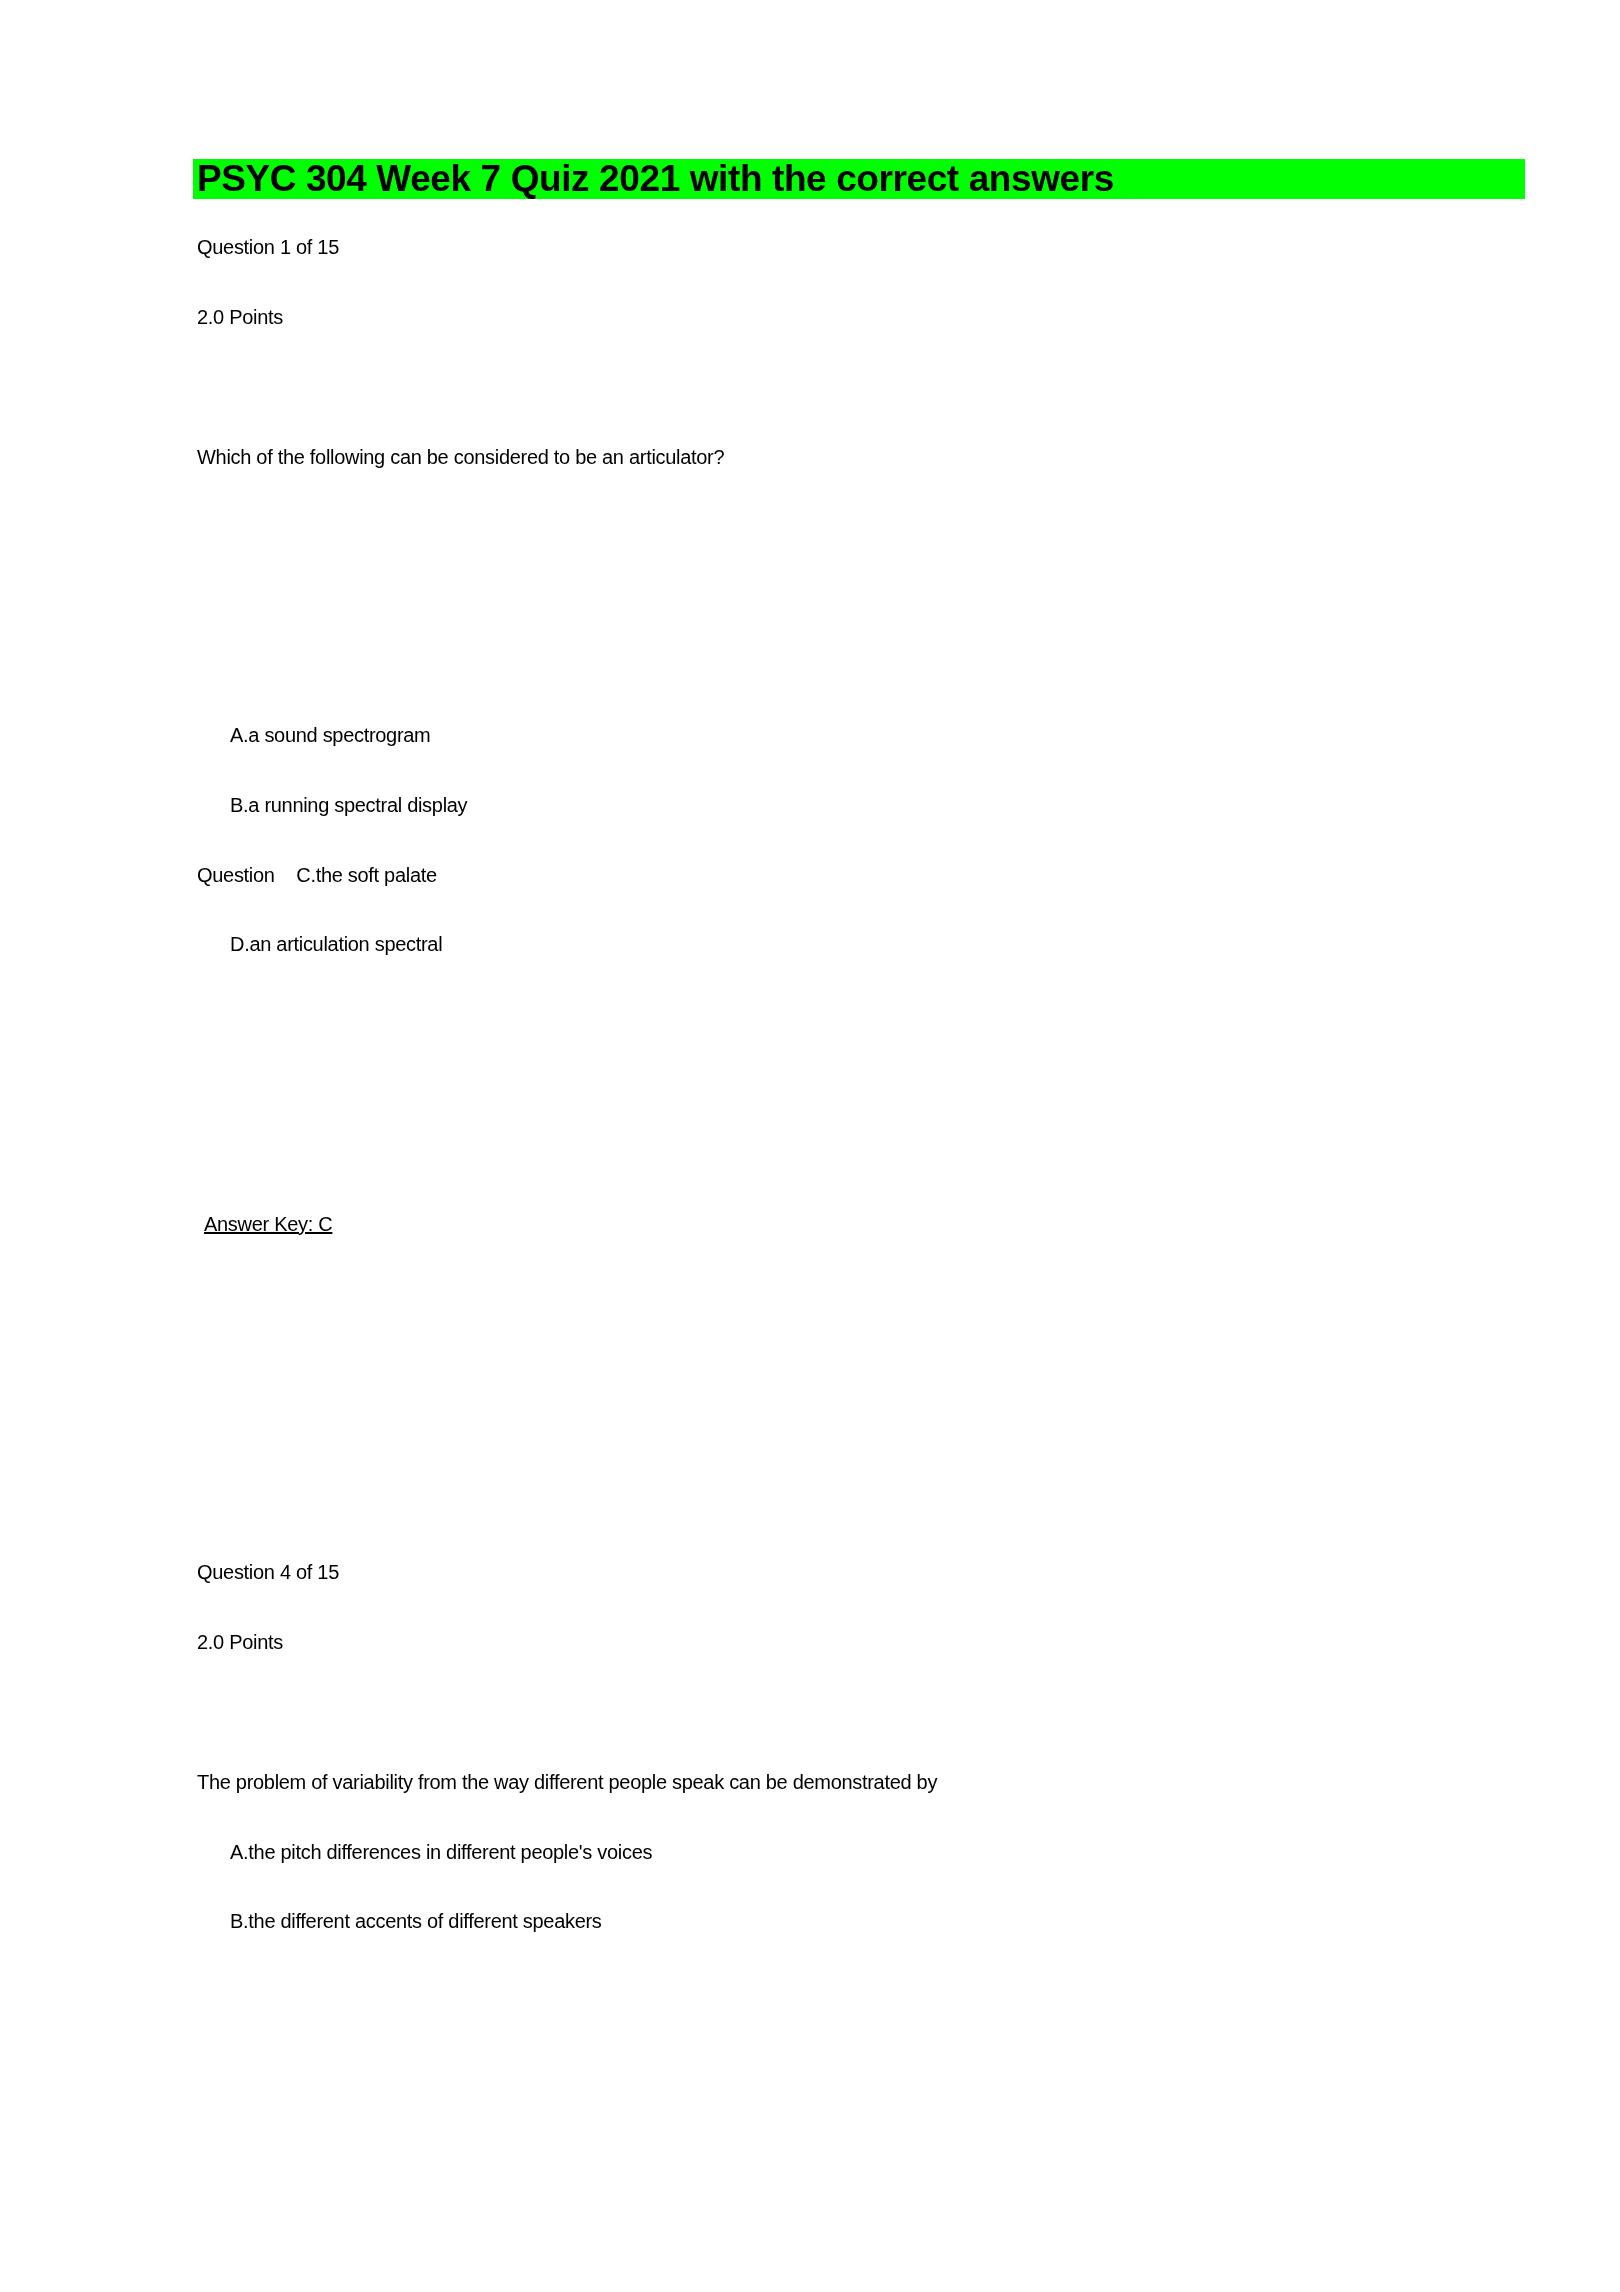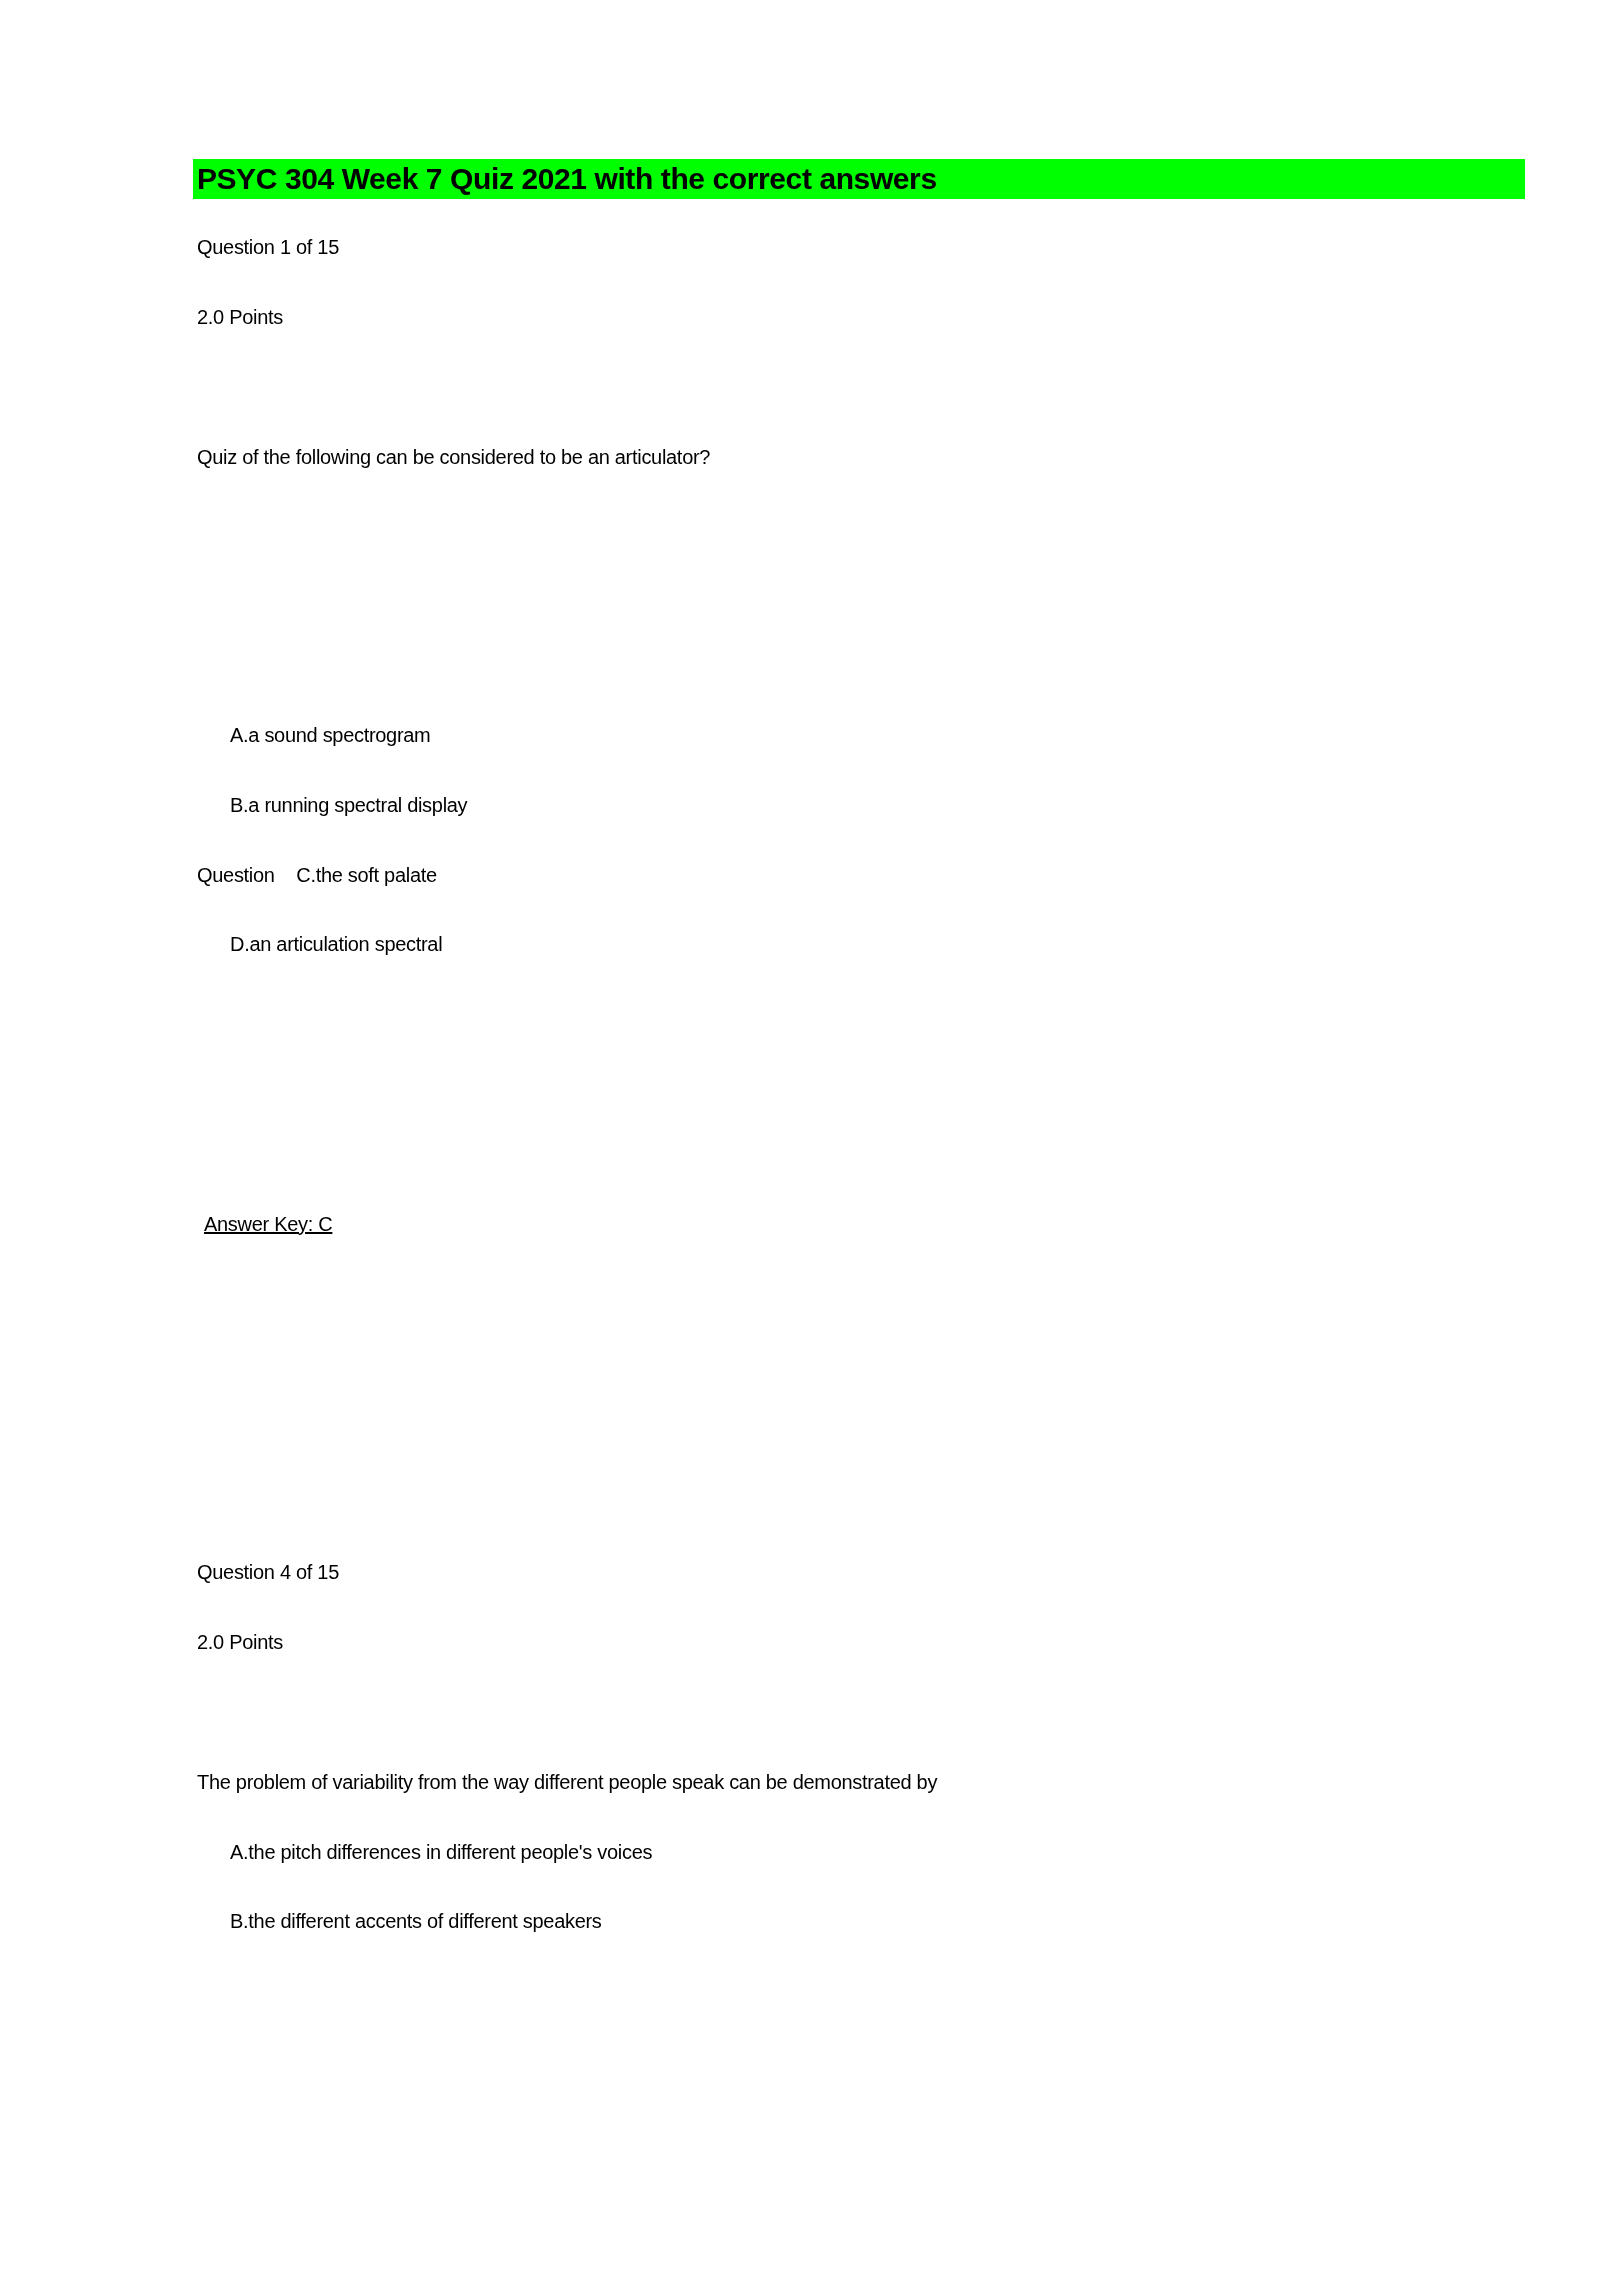--- a/index.html
+++ b/index.html
@@ -3,34 +3,34 @@
 <meta charset="utf-8">
 <style>
   html, body { margin: 0; padding: 0; background: #ffffff; }
   body { width: 1620px; height: 2293px; position: relative; overflow: hidden;
          font-family: "Liberation Sans", sans-serif; color: #000; }
   .t { position: absolute; left: 197px; font-size: 20px; line-height: 33px; white-space: nowrap;
        letter-spacing: -0.3px; }
   .opt { left: 202px; margin-left: 28px; }
   .ak { left: 204px; text-decoration: underline; }
   .title-bar { position: absolute; left: 193px; top: 159px; width: 1332px; height: 40px; background: #00ff00; }
-  .title-text { position: absolute; left: 3.9px; top: 2.9px; font-size: 30px; font-weight: bold; line-height: 33px;
+  .title-text { position: absolute; left: 3.9px; top: 2.9px; font-size: 37px; font-weight: bold; line-height: 33px;
                 letter-spacing: -0.4px; white-space: nowrap; }
 </style>
 </head>
 <body>
 
 <div class="title-bar">
   <span class="title-text">PSYC 304 Week 7 Quiz 2021 with the correct answers</span>
 </div>
 
 <div>
   <div class="t" style="top:231px">Question 1 of 15</div>
   <div class="t" style="top:301px">2.0 Points</div>
-  <div class="t" style="top:441px">Quiz of the following can be considered to be an articulator?</div>
+  <div class="t" style="top:441px">Which of the following can be considered to be an articulator?</div>
   <div class="t opt" style="top:719px">A.a sound spectrogram</div>
   <div class="t opt" style="top:789px">B.a running spectral display</div>
   <div class="t" style="top:859px">
     <span>Question</span><span style="display:inline-block;width:21.6px"></span><span>C.the soft palate</span>
   </div>
   <div class="t opt" style="top:928px">D.an articulation spectral</div>
   <div class="t ak" style="top:1208px">Answer Key: C</div>
 </div>
 
 <div>

